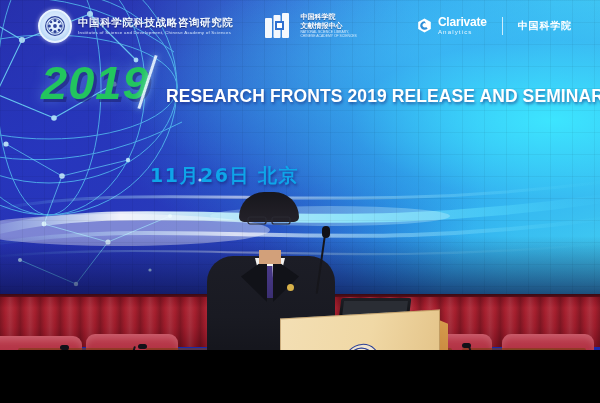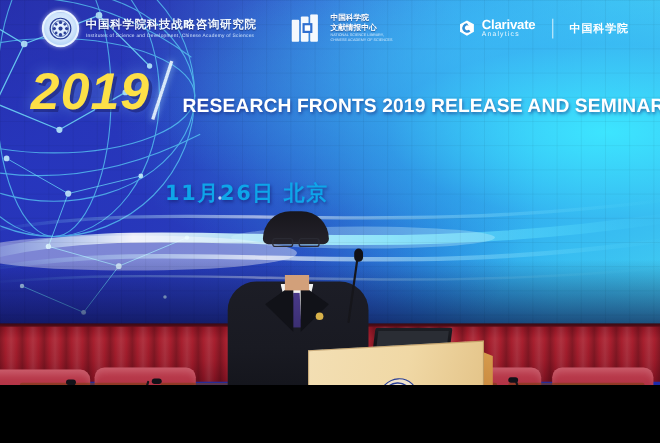--- a/index.html
+++ b/index.html
@@ -45,21 +45,21 @@
   .nsl-en{font-size:3.4px;color:#e3f2ff;line-height:1.25;white-space:nowrap;opacity:.9;}
   .logo-clar{display:flex;align-items:center;gap:6px;margin-left:46px;}
   .clar-mark{width:15px;height:15px;}
   .clar-txt{line-height:1;}
   .clar-name{font-size:12px;font-weight:bold;color:#ffffff;letter-spacing:-.2px;}
   .clar-sub{font-size:6.2px;color:#eef8ff;letter-spacing:1.1px;margin-top:1px;}
   .clar-div{width:1px;height:18px;background:rgba(255,255,255,.75);margin:0 9px;}
   .clar-cn{font-size:10px;font-weight:bold;color:#fff;letter-spacing:.8px;white-space:nowrap;}
 
   
-  .year{position:absolute;left:28px;top:55px;font-size:47px;font-weight:bold;font-style:italic;color:#fde047;
+  .year{position:absolute;left:41px;top:55px;font-size:47px;font-weight:bold;font-style:italic;color:#22c55e;
     letter-spacing:1px;text-shadow:3px 3px 0 rgba(25,30,110,.55),0 0 14px rgba(140,215,255,.45);}
   .slash{position:absolute;left:146px;top:54px;width:3px;height:56px;background:rgba(235,250,255,.9);
     transform:rotate(18deg);box-shadow:0 0 7px rgba(170,230,255,.8);}
   .title-en{position:absolute;left:166px;top:86px;font-size:17.5px;font-weight:bold;color:#fff;letter-spacing:.1px;
     white-space:nowrap;text-shadow:1px 2px 3px rgba(20,28,110,.55);}
   .title-cn{position:absolute;left:150px;top:112px;font-size:38px;font-weight:bold;color:#fff;letter-spacing:3px;
     white-space:nowrap;text-shadow:2px 3px 2px rgba(25,35,120,.6),0 0 16px rgba(150,220,255,.4);
     font-family:"DejaVu Sans",sans-serif;}
   .date-cn{position:absolute;left:150px;top:163px;font-size:19px;font-weight:bold;color:#0ea5e9;letter-spacing:1.5px;
     white-space:nowrap;text-shadow:1px 2px 3px rgba(20,28,110,.6);font-family:"DejaVu Sans",sans-serif;}

